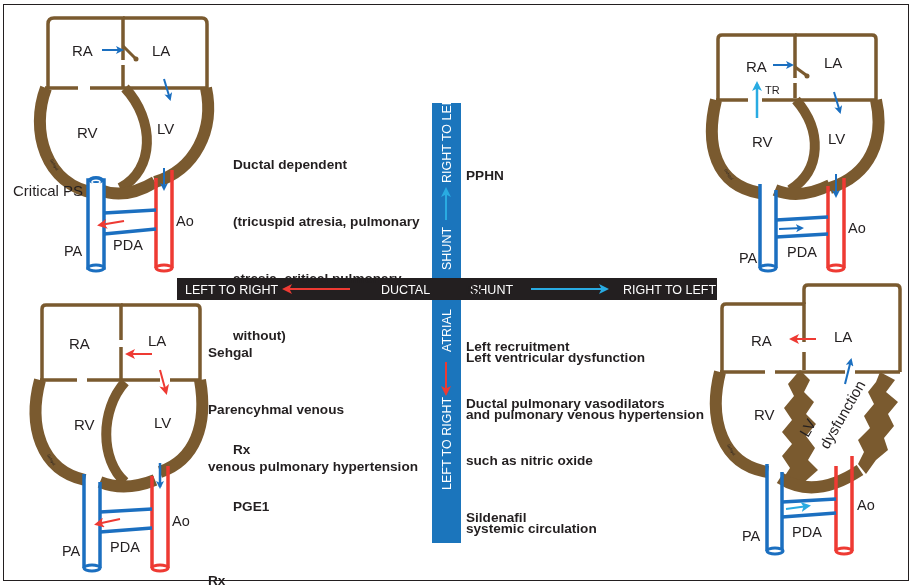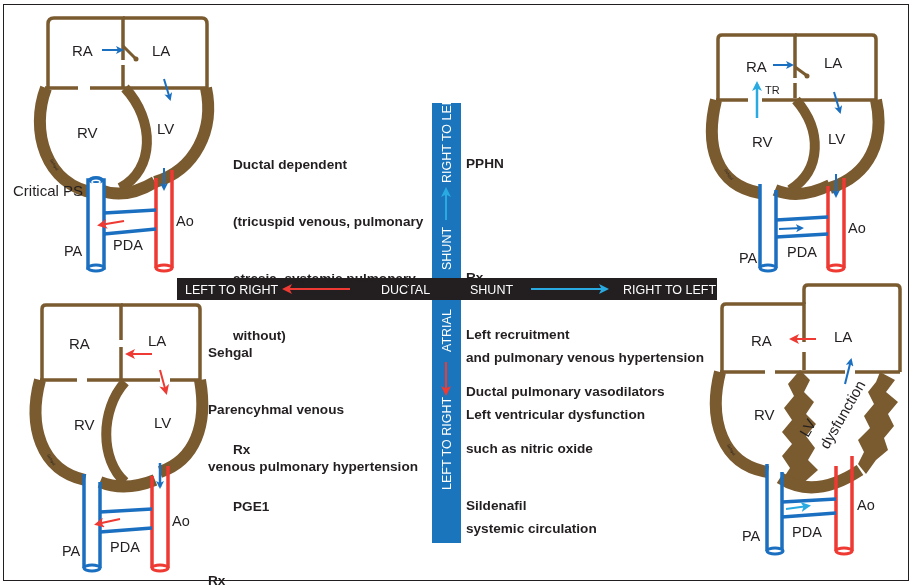--- a/index.html
+++ b/index.html
@@ -167,51 +167,51 @@
     <line x1="350" y1="289" x2="285" y2="289" stroke="#ee3a33" stroke-width="2" marker-end="url(#ah-red)"></line>
     <text class="bar-text" x="381" y="294">DUCTAL</text>
     <text class="bar-text" x="470" y="294">SHUNT</text>
     <line x1="531" y1="289" x2="606" y2="289" stroke="#29abe2" stroke-width="2" marker-end="url(#ah-lblue)"></line>
     <text class="bar-text" x="623" y="294">RIGHT TO LEFT</text>
   </g>
 </svg>
 
 <div class="txt" style="left:233px;top:117px;">
   <div>Ductal dependent</div>
-  <div>(tricuspid venous, pulmonary</div>
-  <div>atresia, systemic pulmonary</div>
+  <div>(tricuspid atresia, pulmonary</div>
+  <div>atresia, critical pulmonary</div>
   <div>without)</div>
   <div></div>
   <div>Rx</div>
   <div>PGE1</div>
 </div>
 
-<div class="txt" style="left:466px;top:116px;">
+<div class="txt" style="left:466px;top:128px;">
   <div>PPHN</div>
   <div></div>
   <div>Rx</div>
   <div>Left recruitment</div>
   <div>Ductal pulmonary vasodilators</div>
   <div>such as nitric oxide</div>
   <div>Sildenafil</div>
 </div>
 
 <div class="txt" style="left:208px;top:305px;">
   <div>Sehgal</div>
   <div>Parencyhmal venous</div>
   <div>venous pulmonary hypertension</div>
   <div></div>
   <div>Rx</div>
   
   
 </div>
 
 <div class="txt" style="left:466px;top:310px;">
+  <div>Left ventricular dysfunction</div>
   <div>and pulmonary venous hypertension</div>
-  <div>Left ventricular dysfunction</div>
   <div></div>
   <div>systemic circulation</div>
   
   
   
   
   
   
   
   

